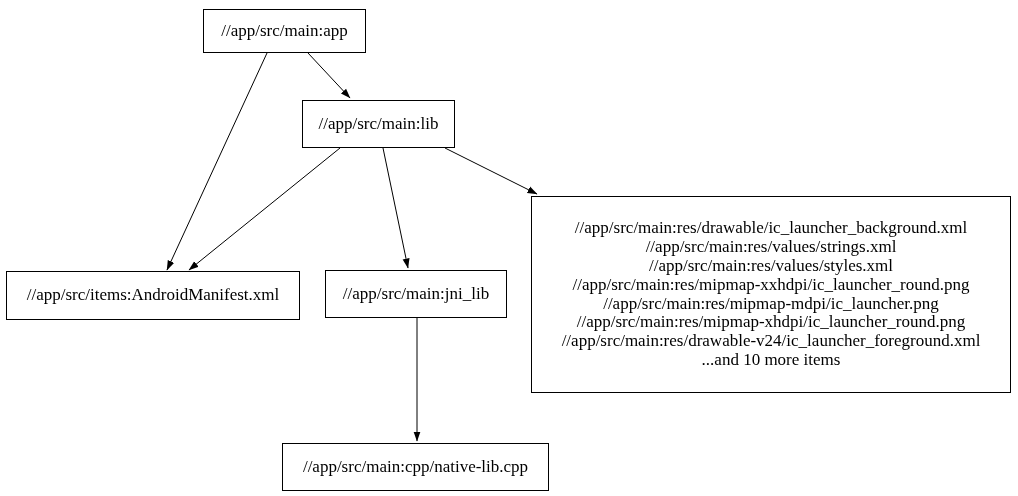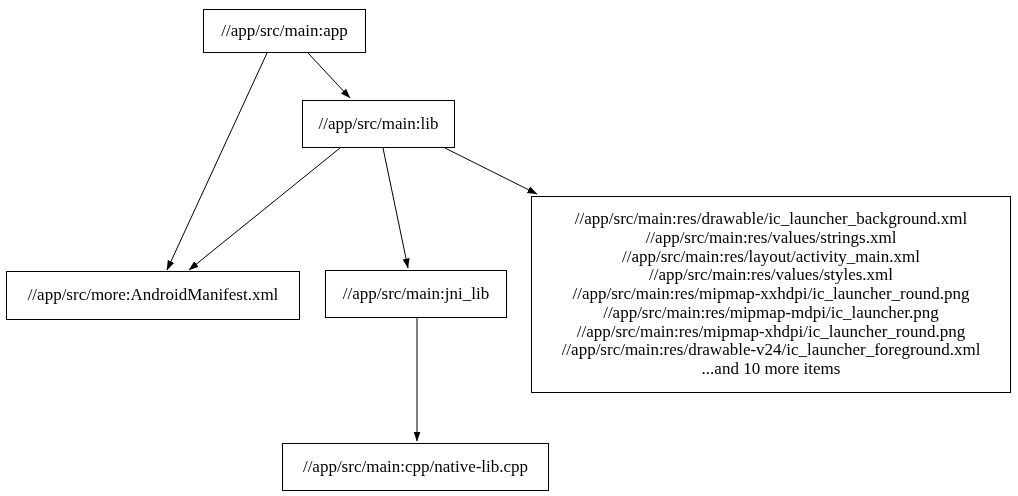--- a/index.html
+++ b/index.html
@@ -69,31 +69,30 @@
 
   <div class="node" id="node-app">
     <span>//app/src/main:app</span>
   </div>
 
   <div class="node" id="node-lib">
     <span>//app/src/main:lib</span>
   </div>
 
   <div class="node" id="node-manifest">
-    <span>//app/src/more:AndroidManifest.xml</span>
+    <span>//app/src/items:AndroidManifest.xml</span>
   </div>
 
   <div class="node" id="node-jni-lib">
     <span>//app/src/main:jni_lib</span>
   </div>
 
   <div class="node multi" id="node-resources">
     <div>//app/src/main:res/drawable/ic_launcher_background.xml</div>
     <div>//app/src/main:res/values/strings.xml</div>
-    <div>//app/src/main:res/layout/activity_main.xml</div>
     <div>//app/src/main:res/values/styles.xml</div>
     <div>//app/src/main:res/mipmap-xxhdpi/ic_launcher_round.png</div>
     <div>//app/src/main:res/mipmap-mdpi/ic_launcher.png</div>
     <div>//app/src/main:res/mipmap-xhdpi/ic_launcher_round.png</div>
     <div>//app/src/main:res/drawable-v24/ic_launcher_foreground.xml</div>
     <div>...and 10 more items</div>
   </div>
 
   <div class="node" id="node-native-lib">
     <span>//app/src/main:cpp/native-lib.cpp</span>

